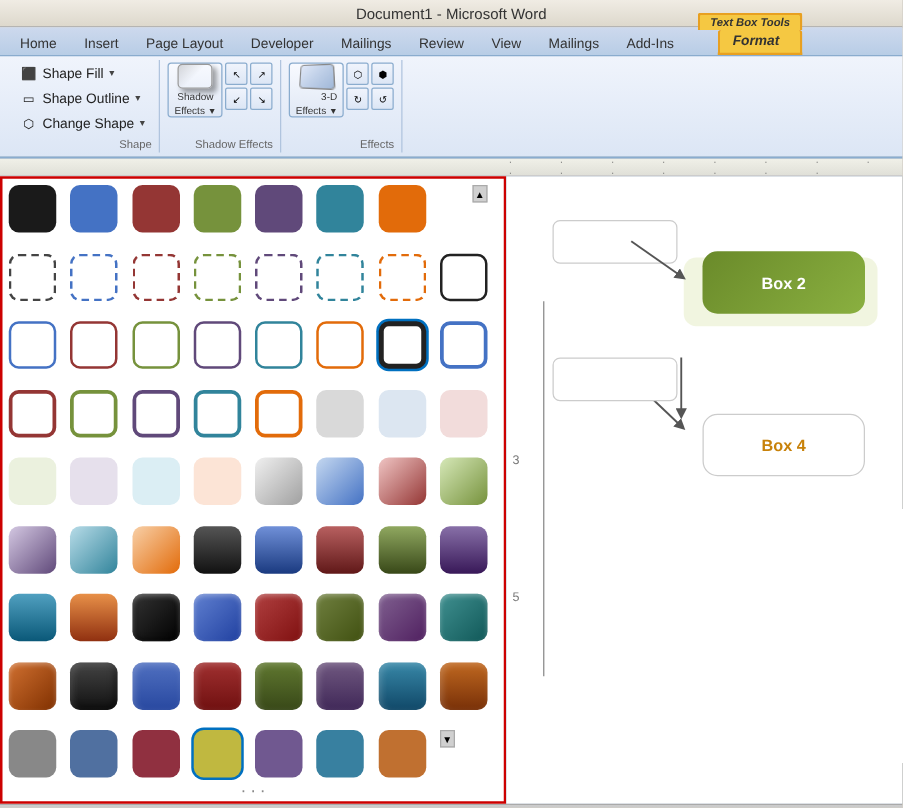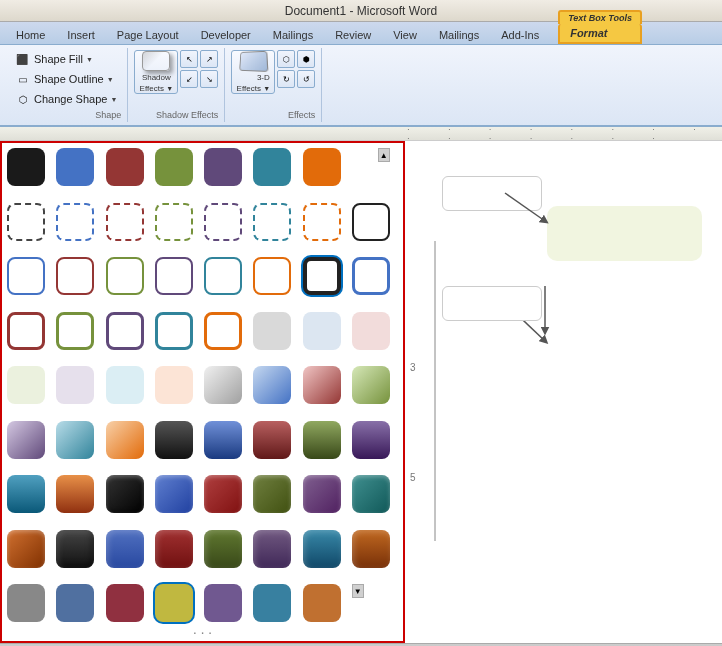--- a/index.html
+++ b/index.html
@@ -50,21 +50,21 @@
       border-bottom: 1px solid #e8f0fa;
       border-radius: 3px 3px 0 0;
     }
 
     .ribbon-tab-special {
       background: #f5c842;
       border: 2px solid #e8a020;
       border-radius: 3px 3px 0 0;
       font-weight: bold;
       color: #333;
-      margin-left: 0;
+      margin-left: 16px;
     }
 
     .ribbon-content {
       display: flex;
       align-items: stretch;
       background: linear-gradient(to bottom, #f0f4fc, #dce6f5);
       padding: 3px 5px;
       min-height: 65px;
       border-top: 1px solid #8aacce;
     }
@@ -488,22 +488,28 @@
             <path d="M0,0 L0,6 L6,3 z" fill="#555"></path>
           </marker>
         </defs>
 
         <text x="5" y="230" font-size="10" fill="#777">3</text>
         <text x="5" y="340" font-size="10" fill="#777">5</text>
 
         <line x1="140" y1="145" x2="140" y2="190" stroke="#555" stroke-width="1.5" marker-end="url(#arrow)"></line>
       </svg>
 
+      <div class="box-green">
+        <span>Box 2</span>
+      </div>
 
       <div class="box-white-2"></div>
 
+      <div class="box-4">
+        <span>Box 4</span>
+      </div>
     </div>
   </div>
 </div>
 
 <div class="status-bar">
   
 </div>
 
 </body></html>

